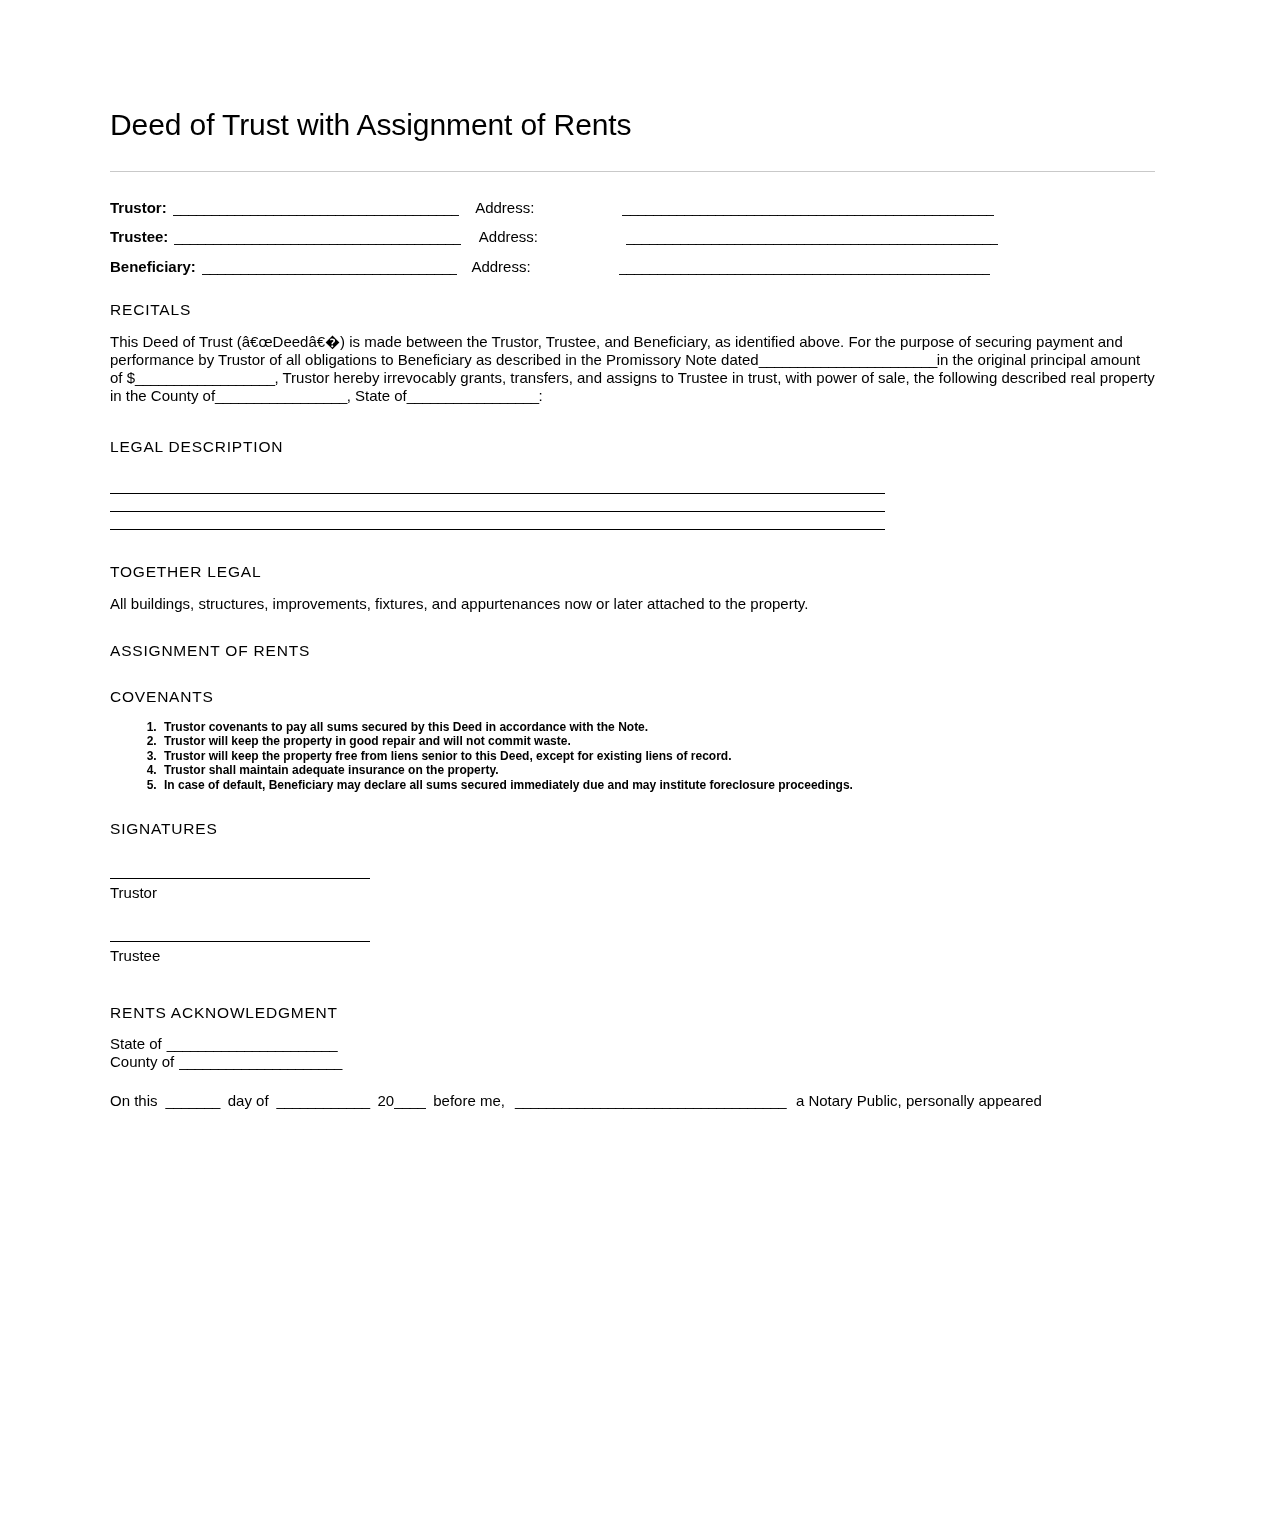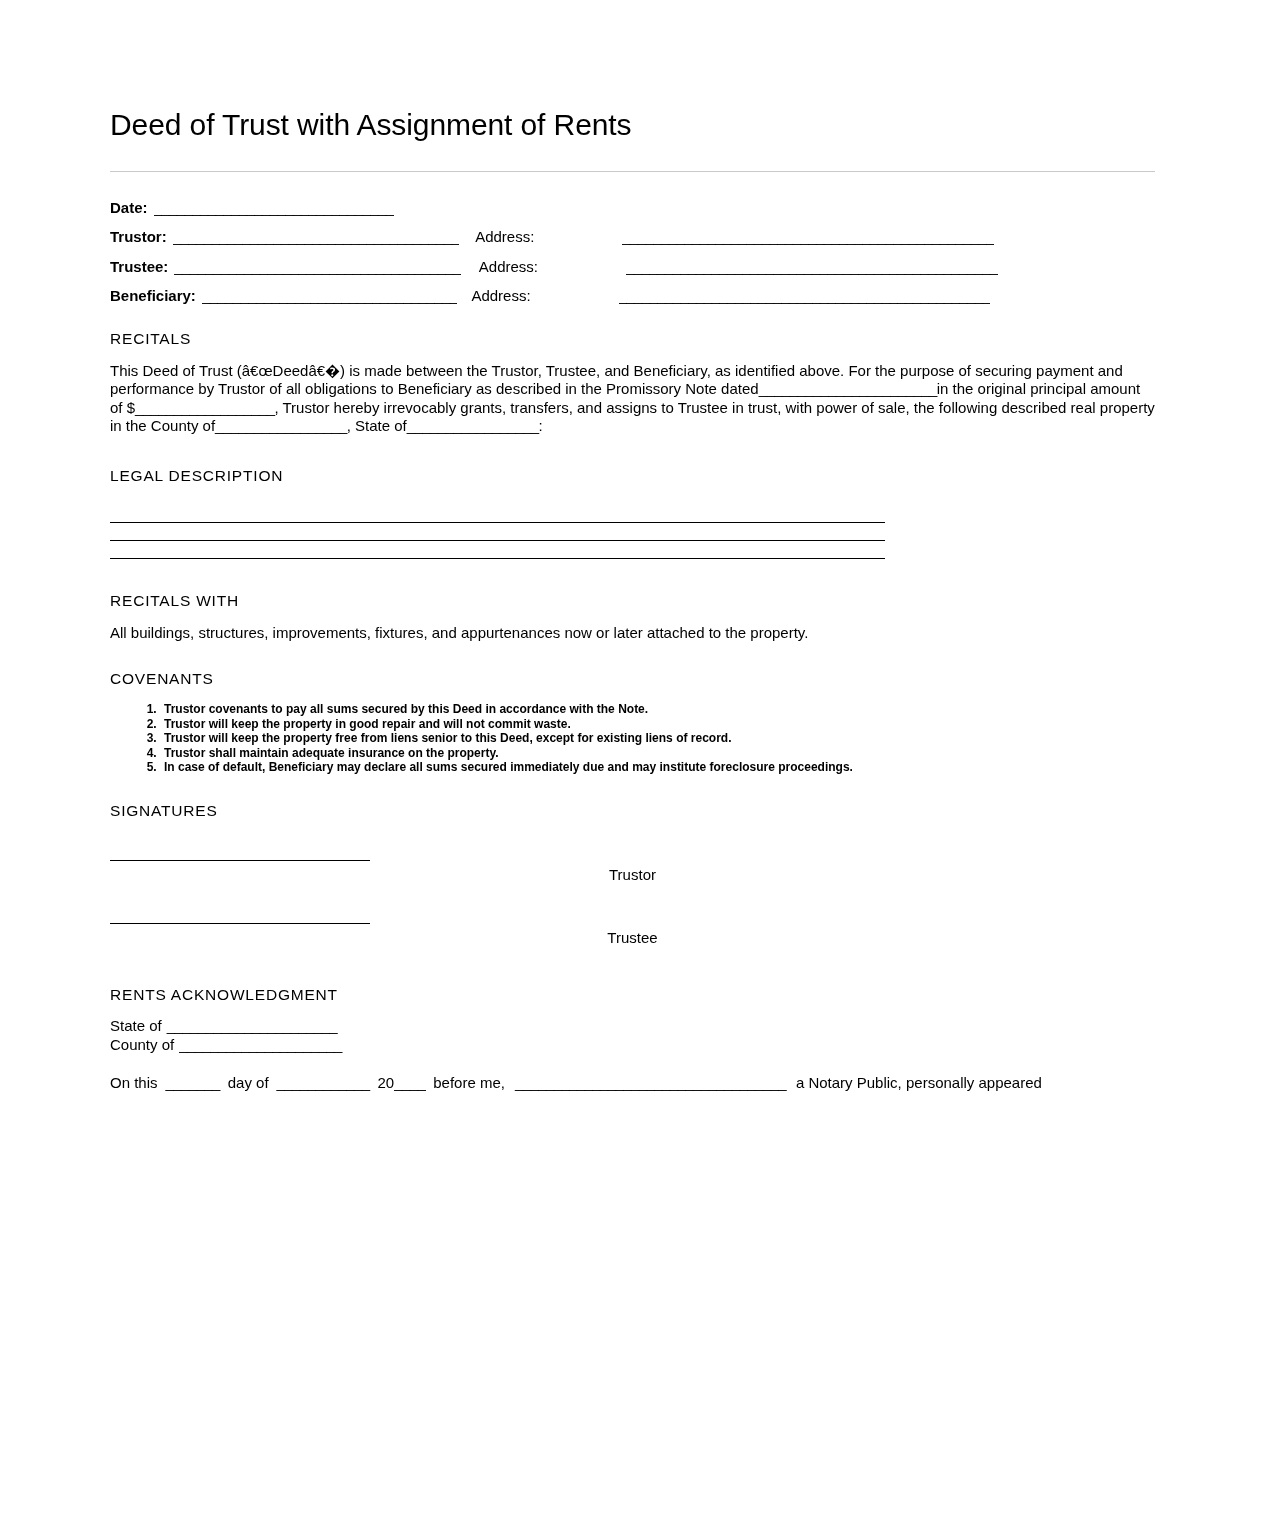--- a/index.html
+++ b/index.html
@@ -120,21 +120,20 @@
     margin: 0;
     padding-left: 4px;
   }
 
   
   .sig-block {
     margin-top: 40px;
   }
   .sig-group {
     margin-bottom: 40px;
-    text-align: center;
   }
   .sig-line {
     border-bottom: 1px solid #000000;
     width: 260px;
     height: 0;
   }
   .sig-caption {
     font-size: 15px;
     margin-top: 5px;
   }
@@ -158,25 +157,20 @@
 
 <div class="page">
   <div class="content-clip">
     <div class="content">
 
       <h1 class="doc-title">Deed of Trust with Assignment of Rents</h1>
       <hr class="title-rule">
 
       <div class="fields">
 
-        <div class="field-row">
-          <span class="field-label">Date:</span>
-          <span class="sp" style="width:6px"></span>
-          <span class="blank">_______________________________</span>
-        </div>
 
         <div class="field-row">
           <span class="field-label">Trustor:</span>
           <span class="sp" style="width:6px"></span>
           <span class="blank">_____________________________________</span>
           <span class="sp" style="width:16px"></span>
           <span class="addr-label">Address:</span>
           <span class="sp" style="width:88px"></span>
           <span class="blank">________________________________________________</span>
         </div>
@@ -206,23 +200,24 @@
       <h2 class="section-heading sec-recitals">RECITALS</h2>
       <p class="body-text"><span>This Deed of Trust (â€œDeedâ€�) is made between the Trustor, Trustee, and Beneficiary, as identified above. For the purpose of securing payment and performance by Trustor of all obligations to Beneficiary as described in the Promissory Note dated</span><span class="blank">_______________________</span><span>in the original principal amount of $</span><span class="blank">__________________</span><span>, Trustor hereby irrevocably grants, transfers, and assigns to Trustee in trust, with power of sale, the following described real property in the County of</span><span class="blank">_________________</span><span>, State of</span><span class="blank">_________________</span><span>:</span></p>
 
       <h2 class="section-heading sec-legal">LEGAL DESCRIPTION</h2>
       <div class="ruled-lines">
         <div class="ruled-line"></div>
         <div class="ruled-line"></div>
         <div class="ruled-line"></div>
       </div>
 
-      <h2 class="section-heading sec-together">RECITALS WITH</h2>
+      <h2 class="section-heading sec-together">TOGETHER LEGAL</h2>
       <p class="body-text">All buildings, structures, improvements, fixtures, and appurtenances now or later attached to the property.</p>
 
+      <h2 class="section-heading sec-assign">ASSIGNMENT OF RENTS</h2>
 
       <h2 class="section-heading sec-covenants">COVENANTS</h2>
       <ol class="covenants">
         <li>Trustor covenants to pay all sums secured by this Deed in accordance with the Note.</li>
         <li>Trustor will keep the property in good repair and will not commit waste.</li>
         <li>Trustor will keep the property free from liens senior to this Deed, except for existing liens of record.</li>
         <li>Trustor shall maintain adequate insurance on the property.</li>
         <li>In case of default, Beneficiary may declare all sums secured immediately due and may institute foreclosure proceedings.</li>
       </ol>
 

